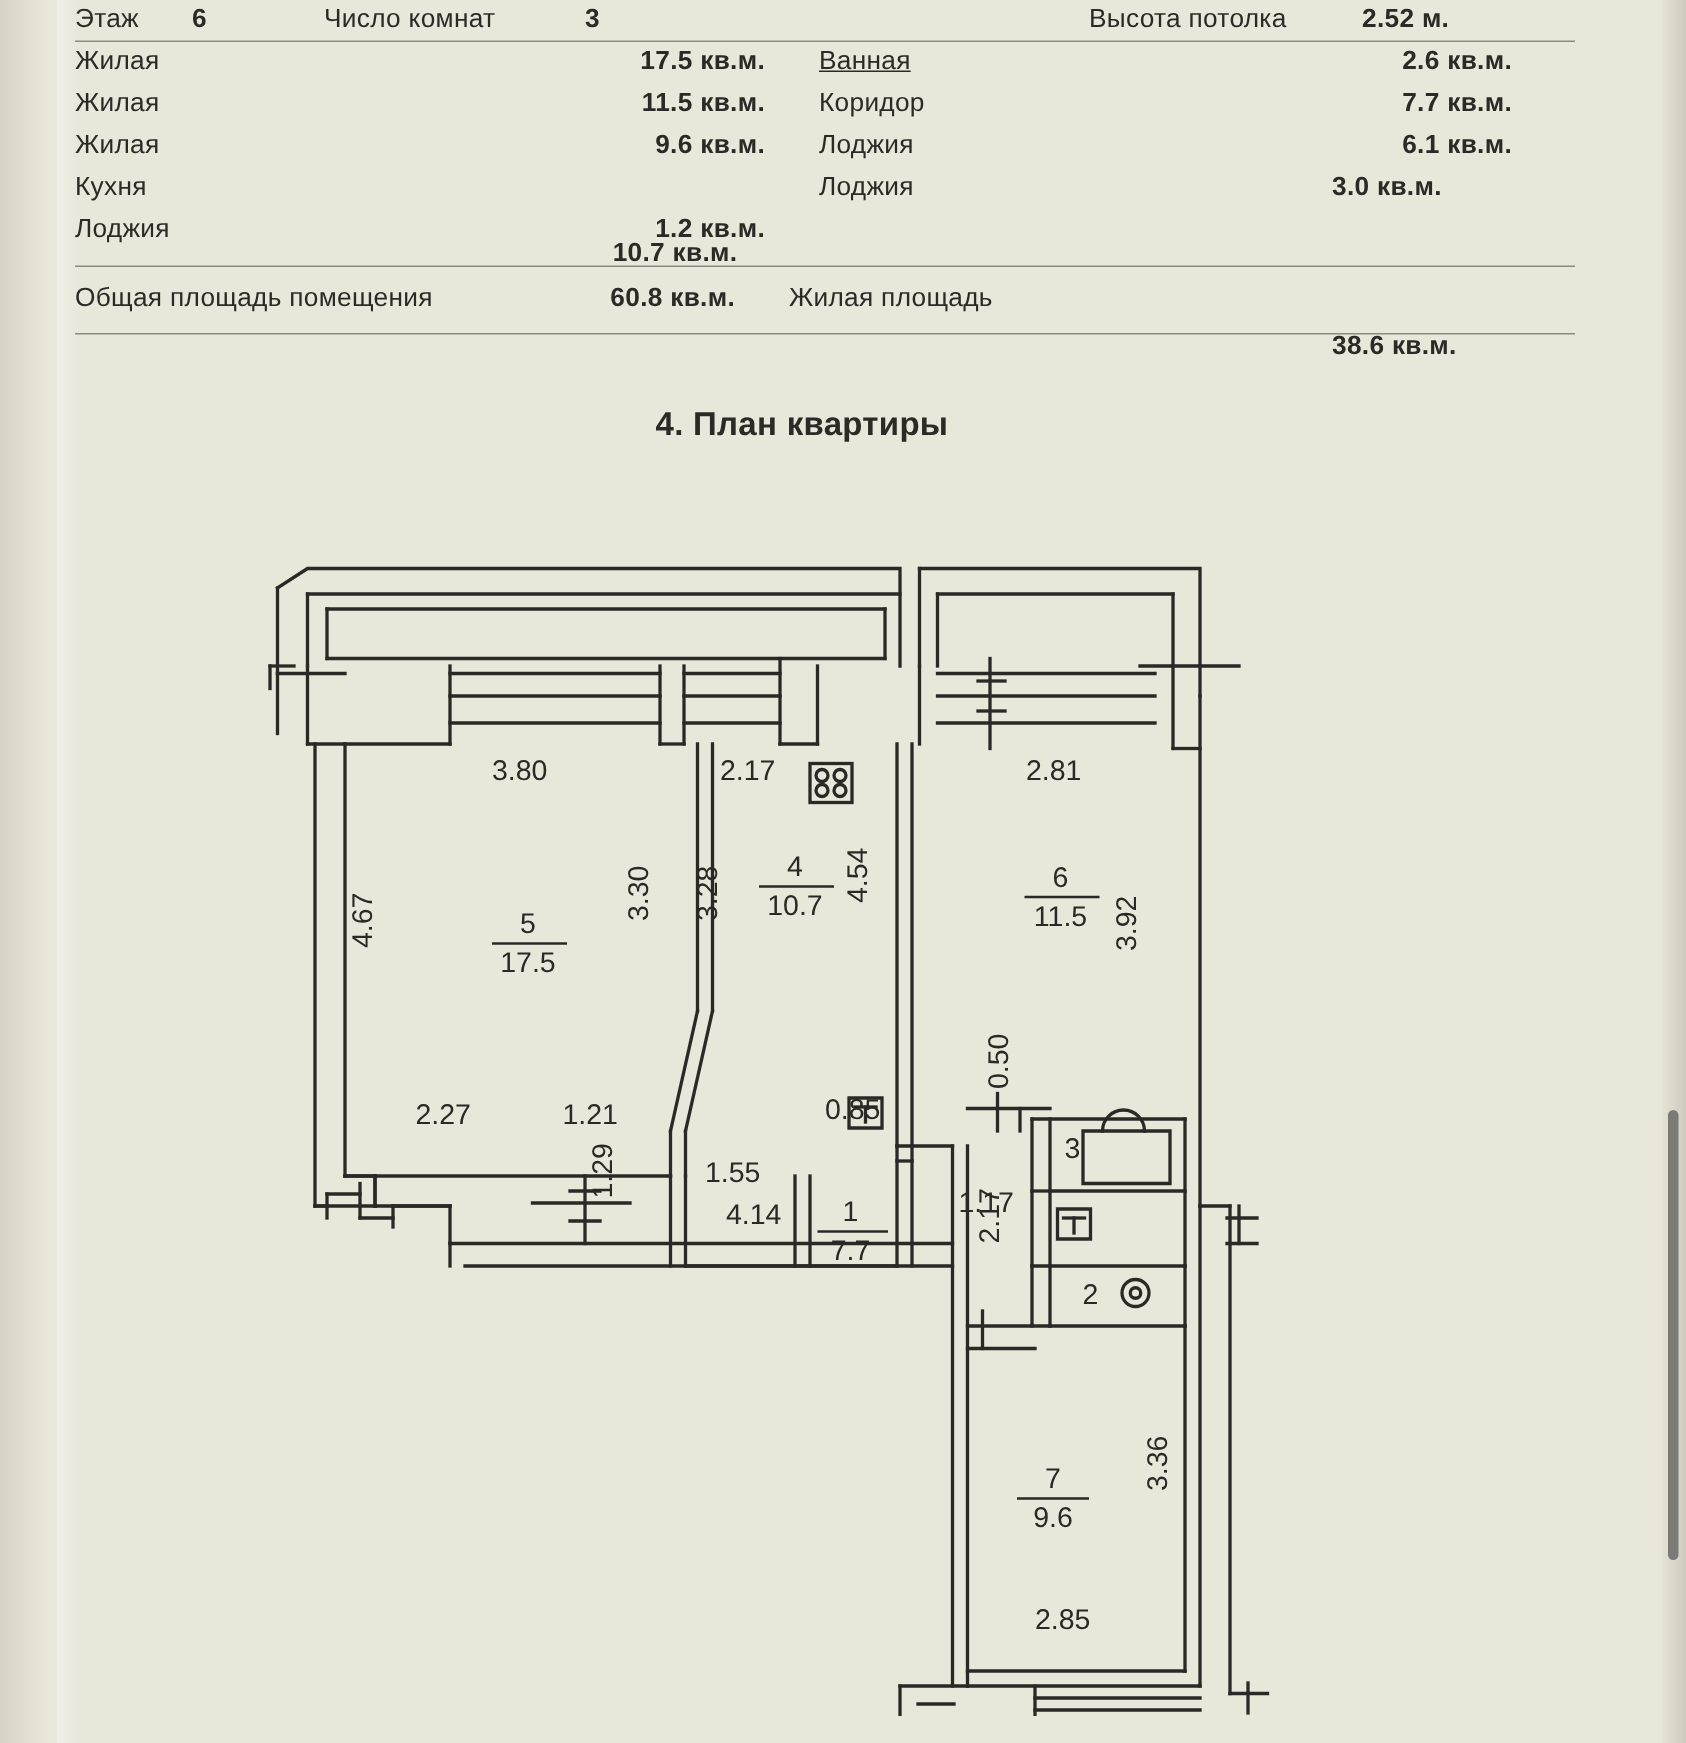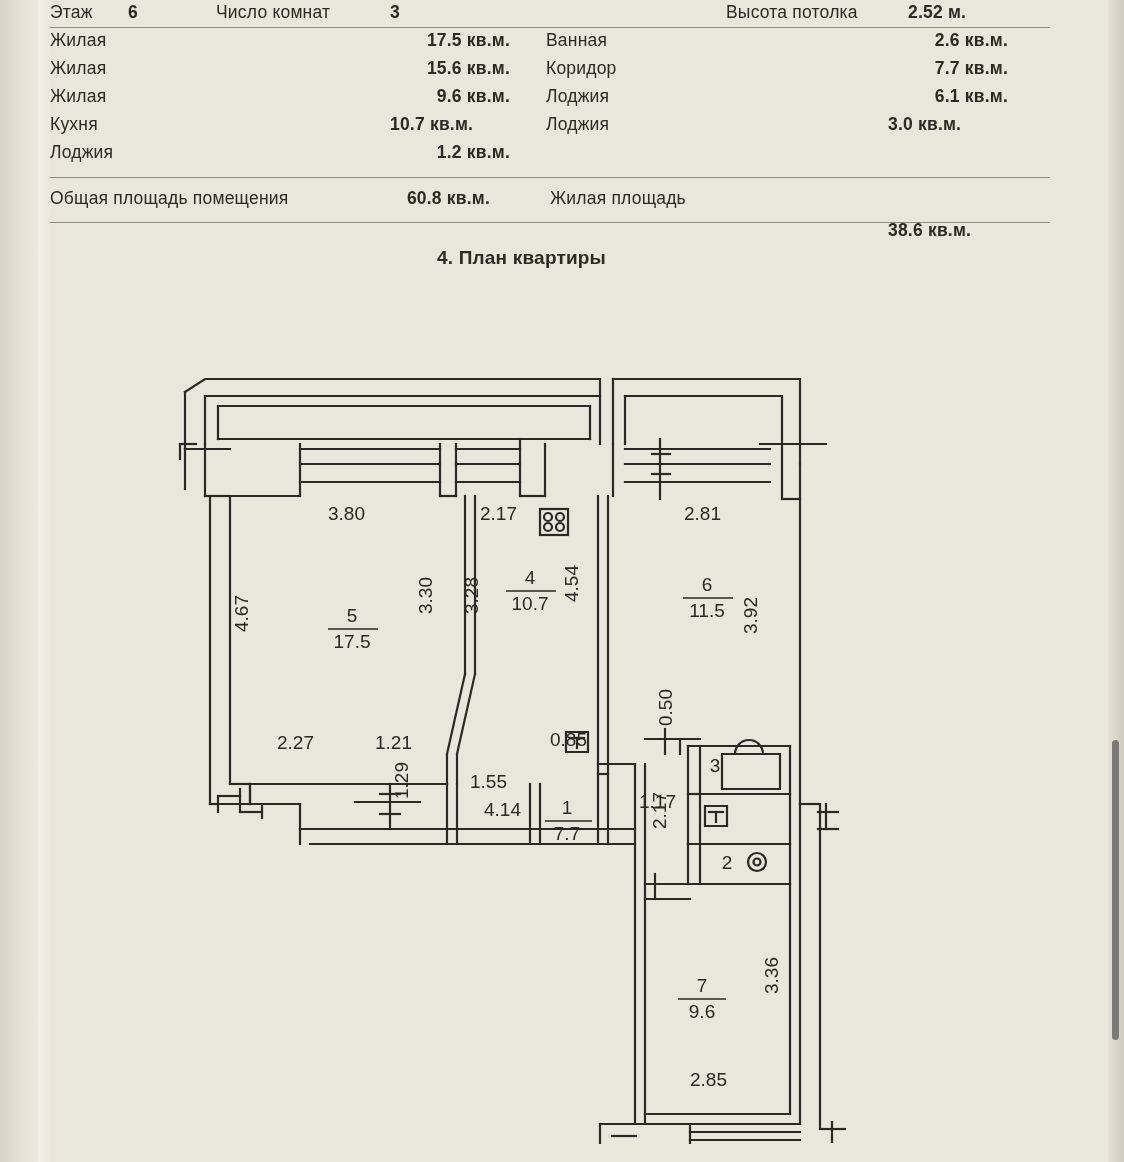--- a/index.html
+++ b/index.html
@@ -41,21 +41,21 @@
   .cell{position:absolute;white-space:nowrap;font-size:17.5px;letter-spacing:.2px;}
   .b{font-weight:bold;}
   .hr{
     position:absolute;left:0;width:1000px;height:1px;background:#8d8a83;
   }
   .hr.top{top:27px;}
   .hr.mid{top:177px;}
   .hr.bot{top:222px;}
 
   .plan-title{
-    position:absolute;left:437px;top:247px;font-size:19px;font-weight:bold;
+    position:absolute;left:437px;top:270px;font-size:22px;font-weight:bold;
     letter-spacing:.2px;
   }
 
   
   .plan{
     position:absolute;left:0;top:284px;width:936px;height:860px;
   }
   .plan svg{display:block;}
   .dim{font-family:"Liberation Sans", sans-serif;font-size:19px;fill:#2b2926;}
   .rnum{font-family:"Liberation Sans", sans-serif;font-size:19px;fill:#2b2926;text-anchor:middle;}
@@ -81,54 +81,54 @@
       <span class="cell b" style="left:78px;">6</span>
       <span class="cell" style="left:166px;">Число комнат</span>
       <span class="cell b" style="left:340px;">3</span>
       <span class="cell" style="left:676px;">Высота потолка</span>
       <span class="cell b" style="left:858px;">2.52 м.</span>
     </div>
 
     <div class="row" style="position:absolute;top:30px;left:0;width:1000px;">
       <span class="cell" style="left:0;">Жилая</span>
       <span class="cell b" style="left:340px;width:120px;text-align:right;">17.5 кв.м.</span>
-      <span class="cell" style="left:496px;">Ванная</span>
+      <span class="cell" style="left:496px;text-decoration:underline;">Ванная</span>
       <span class="cell b" style="left:838px;width:120px;text-align:right;">2.6 кв.м.</span>
     </div>
 
     <div class="row" style="position:absolute;top:58px;left:0;width:1000px;">
       <span class="cell" style="left:0;">Жилая</span>
-      <span class="cell b" style="left:340px;width:120px;text-align:right;">15.6 кв.м.</span>
+      <span class="cell b" style="left:340px;width:120px;text-align:right;">11.5 кв.м.</span>
       <span class="cell" style="left:496px;">Коридор</span>
       <span class="cell b" style="left:838px;width:120px;text-align:right;">7.7 кв.м.</span>
     </div>
 
     <div class="row" style="position:absolute;top:86px;left:0;width:1000px;">
       <span class="cell" style="left:0;">Жилая</span>
       <span class="cell b" style="left:340px;width:120px;text-align:right;">9.6 кв.м.</span>
       <span class="cell" style="left:496px;">Лоджия</span>
       <span class="cell b" style="left:838px;width:120px;text-align:right;">6.1 кв.м.</span>
     </div>
 
     <div class="row" style="position:absolute;top:114px;left:0;width:1000px;">
       <span class="cell" style="left:0;">Кухня</span>
-      <span class="cell b" style="left:340px;width:120px;text-align:left;">10.7 кв.м.</span>
+      <span class="cell b" style="left:340px;width:120px;text-align:center;margin-top:44px;">10.7 кв.м.</span>
       <span class="cell" style="left:496px;">Лоджия</span>
       <span class="cell b" style="left:838px;width:120px;">3.0 кв.м.</span>
     </div>
 
     <div class="row" style="position:absolute;top:142px;left:0;width:1000px;">
       <span class="cell" style="left:0;">Лоджия</span>
       <span class="cell b" style="left:340px;width:120px;text-align:right;">1.2 кв.м.</span>
     </div>
 
     <div class="row" style="position:absolute;top:188px;left:0;width:1000px;">
       <span class="cell" style="left:0;">Общая площадь помещения</span>
       <span class="cell b" style="left:320px;width:120px;text-align:right;">60.8 кв.м.</span>
-      <span class="cell" style="left:500px;">Жилая площадь</span>
+      <span class="cell" style="left:476px;">Жилая площадь</span>
       <span class="cell b" style="left:838px;width:120px;margin-top:32px;">38.6 кв.м.</span>
     </div>
   </div>
 
   <div class="plan-title">4. План квартиры</div>
 
   <div class="plan">
     <svg width="1124" height="860" viewBox="0 0 1124 860" xmlns="http://www.w3.org/2000/svg">
       <g stroke="#2b2926" fill="none" stroke-width="2.2" stroke-linecap="square">
 

